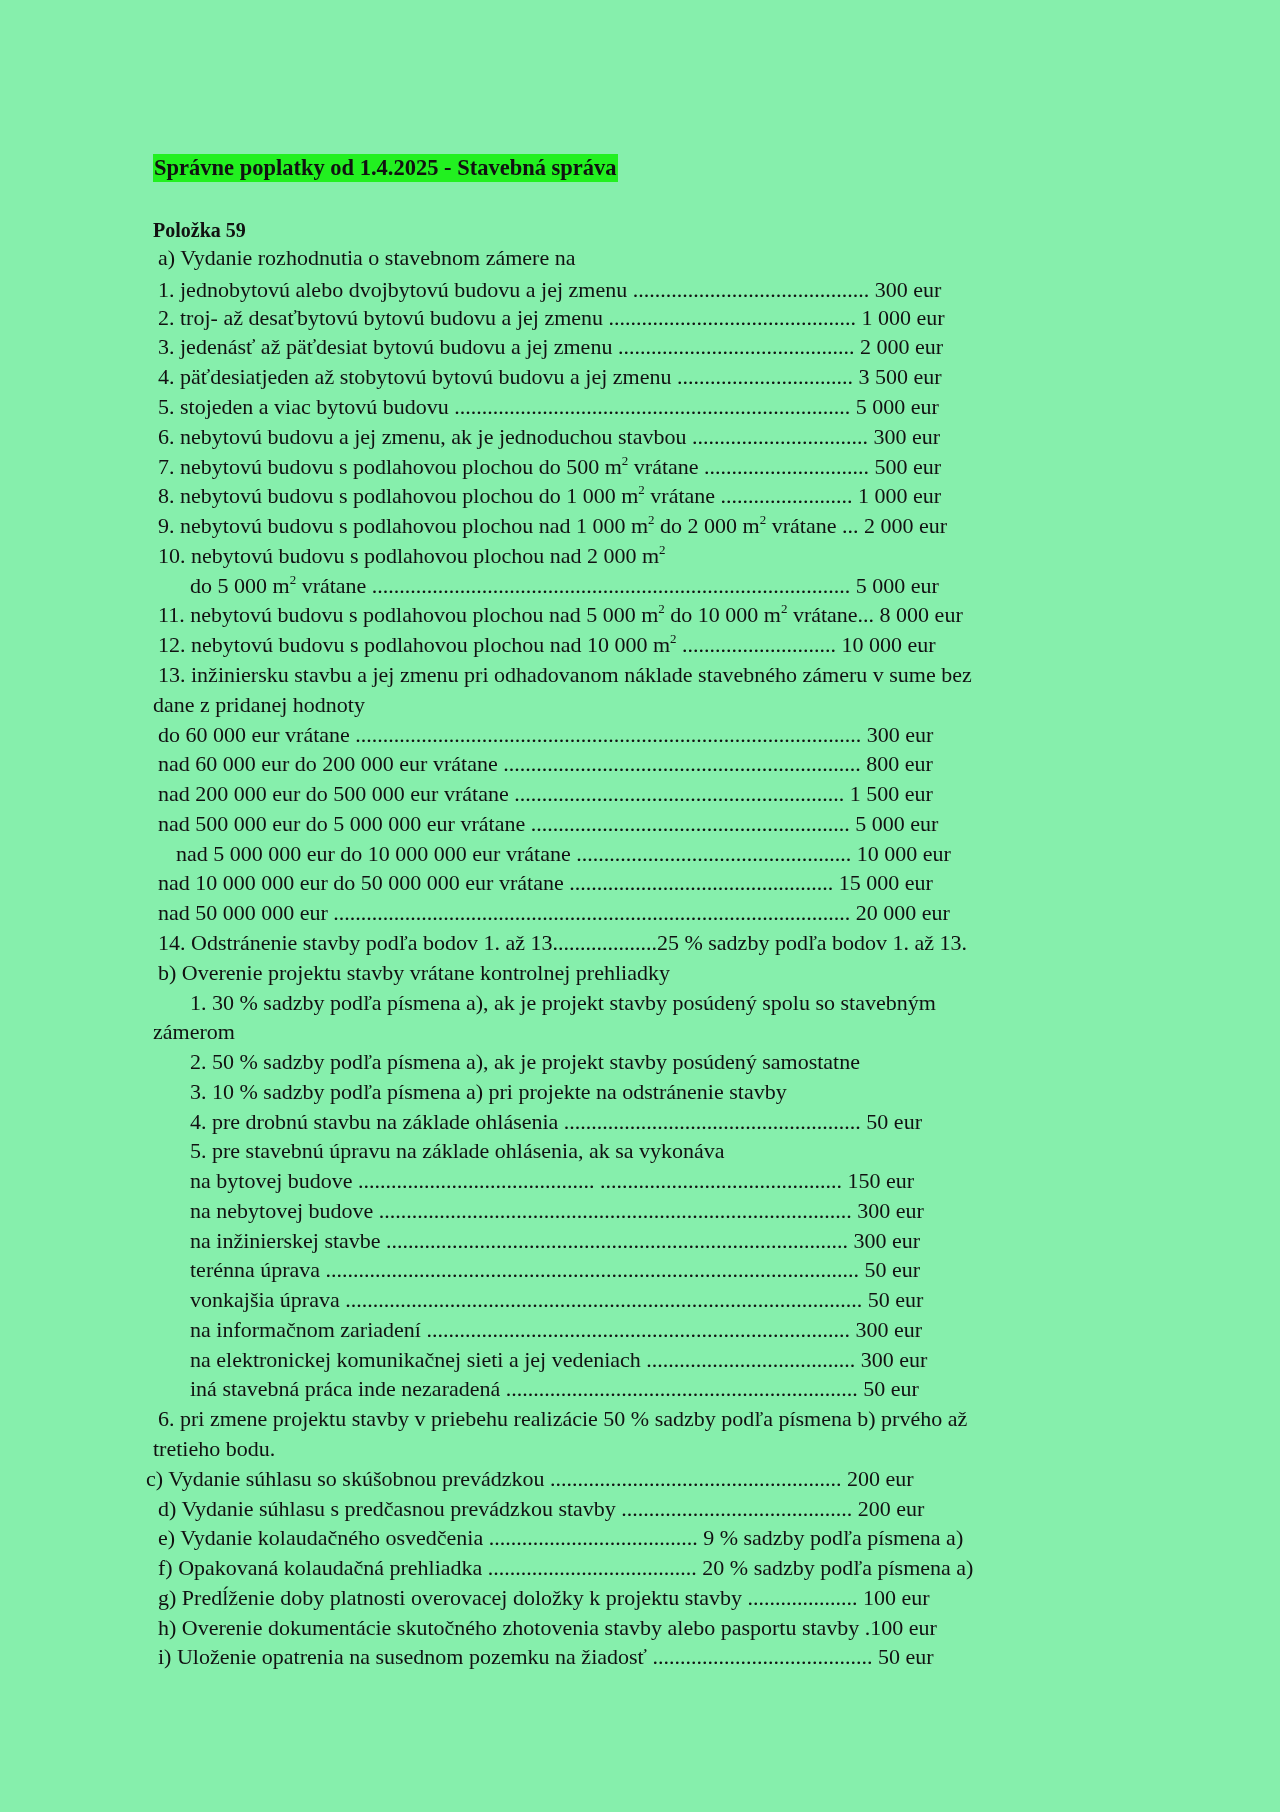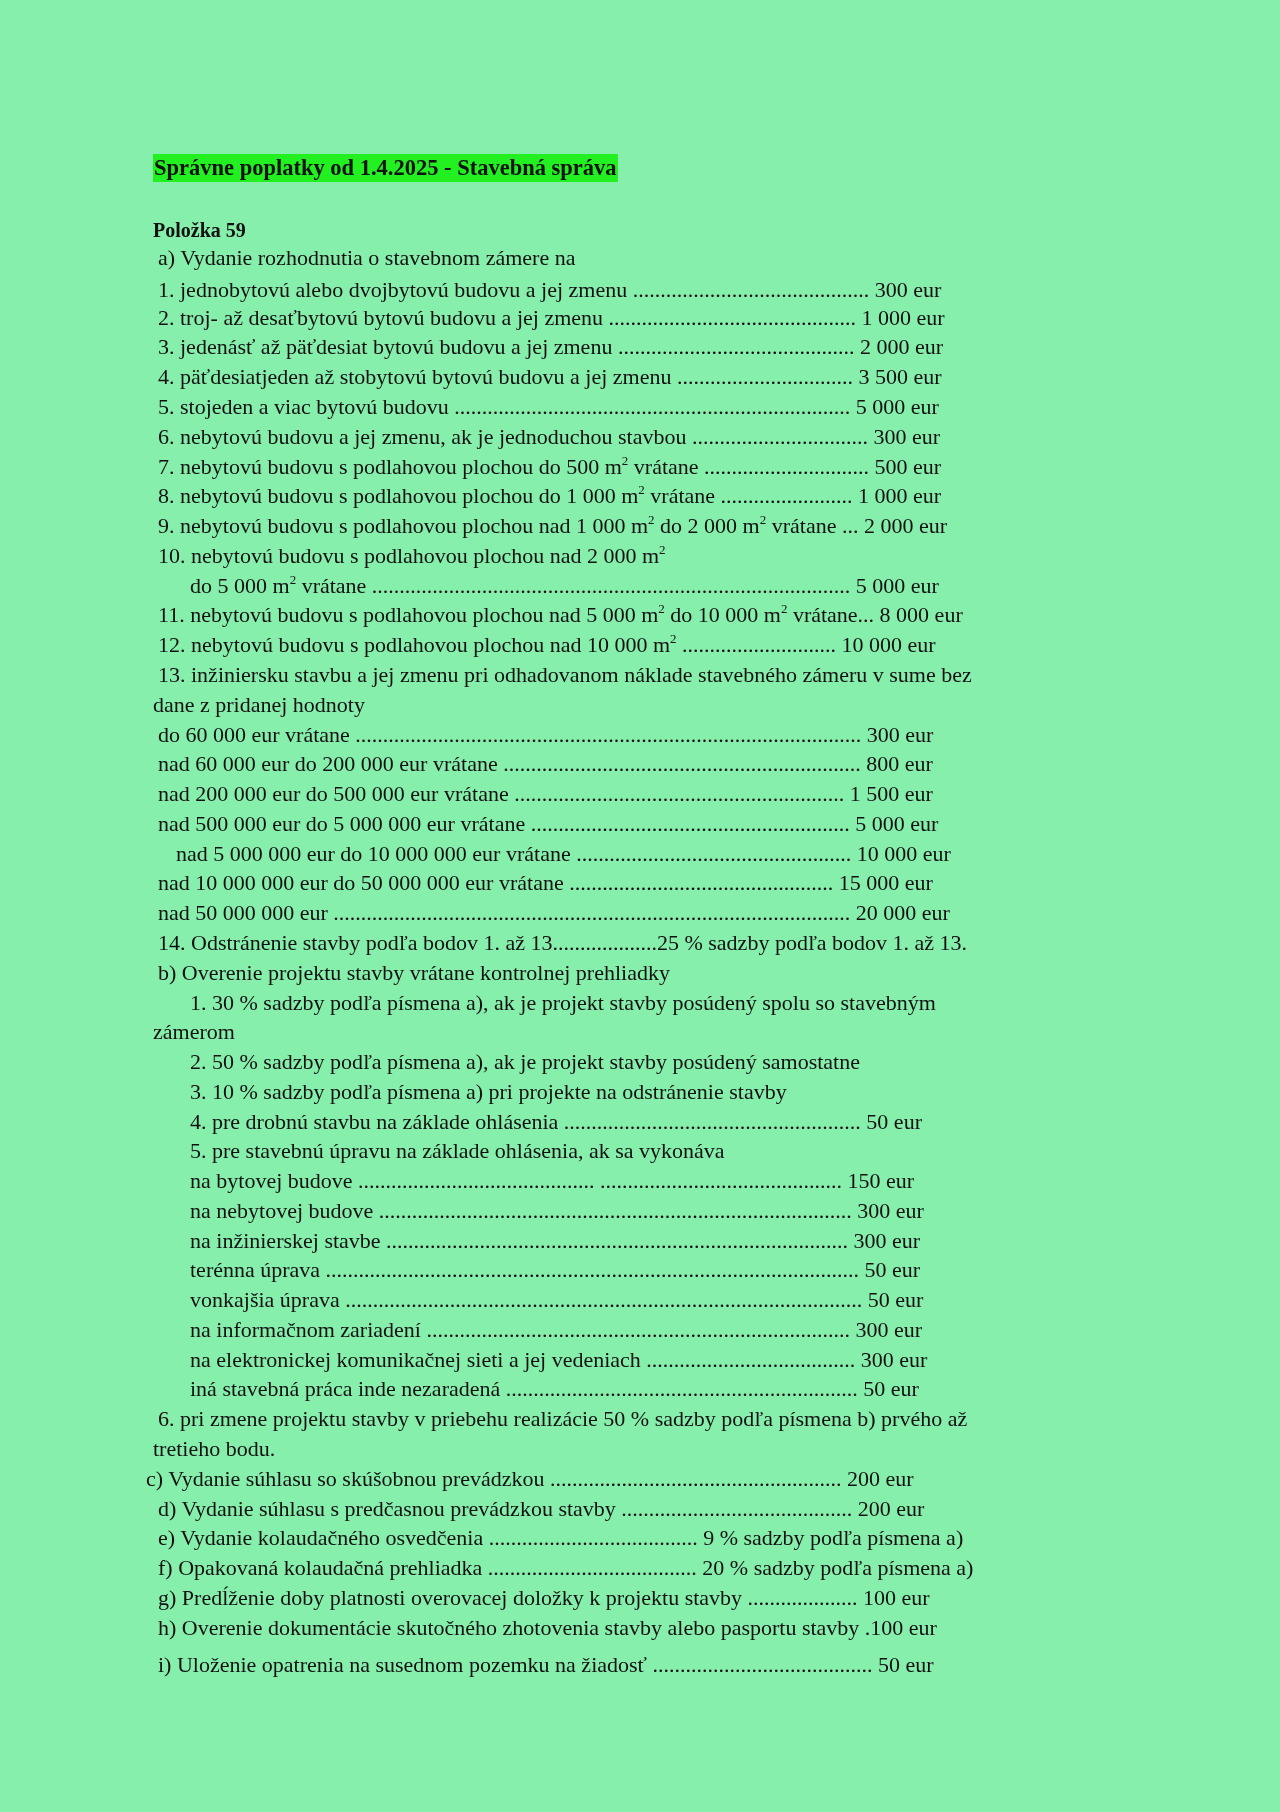--- a/index.html
+++ b/index.html
@@ -59,15 +59,15 @@
       <div class="line" style="left: 190px; top: 1347px;">na elektronickej komunikačnej sieti a jej vedeniach ...................................... 300 eur</div>
       <div class="line" style="left: 190px; top: 1376px;">iná stavebná práca inde nezaradená ................................................................ 50 eur</div>
       <div class="line" style="left: 158px; top: 1406px;">6. pri zmene projektu stavby v priebehu realizácie 50 % sadzby podľa písmena b) prvého až</div>
       <div class="line" style="left: 153px; top: 1436px;">tretieho bodu.</div>
       <div class="line" style="left: 146px; top: 1466px;">c) Vydanie súhlasu so skúšobnou prevádzkou ..................................................... 200 eur</div>
       <div class="line" style="left: 158px; top: 1496px;">d) Vydanie súhlasu s predčasnou prevádzkou stavby .......................................... 200 eur</div>
       <div class="line" style="left: 158px; top: 1525px;">e) Vydanie kolaudačného osvedčenia ...................................... 9 % sadzby podľa písmena a)</div>
       <div class="line" style="left: 158px; top: 1555px;">f) Opakovaná kolaudačná prehliadka ...................................... 20 % sadzby podľa písmena a)</div>
       <div class="line" style="left: 158px; top: 1585px;">g) Predĺženie doby platnosti overovacej doložky k projektu stavby .................... 100 eur</div>
       <div class="line" style="left: 158px; top: 1615px;">h) Overenie dokumentácie skutočného zhotovenia stavby alebo pasportu stavby .100 eur</div>
-      <div class="line" style="left: 158px; top: 1644px; margin-top: 8px;">i) Uloženie opatrenia na susednom pozemku na žiadosť ........................................ 50 eur</div>
+      <div class="line" style="left: 158px; top: 1644px;">i) Uloženie opatrenia na susednom pozemku na žiadosť ........................................ 50 eur</div>
     </div>
 </div>
 
 </body></html>

